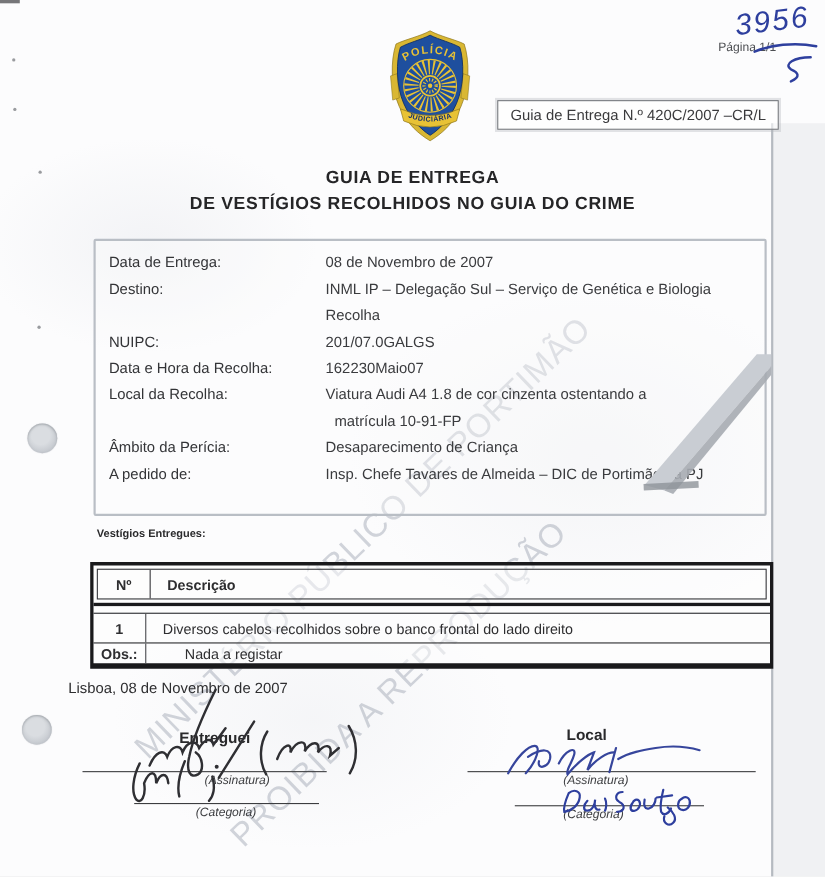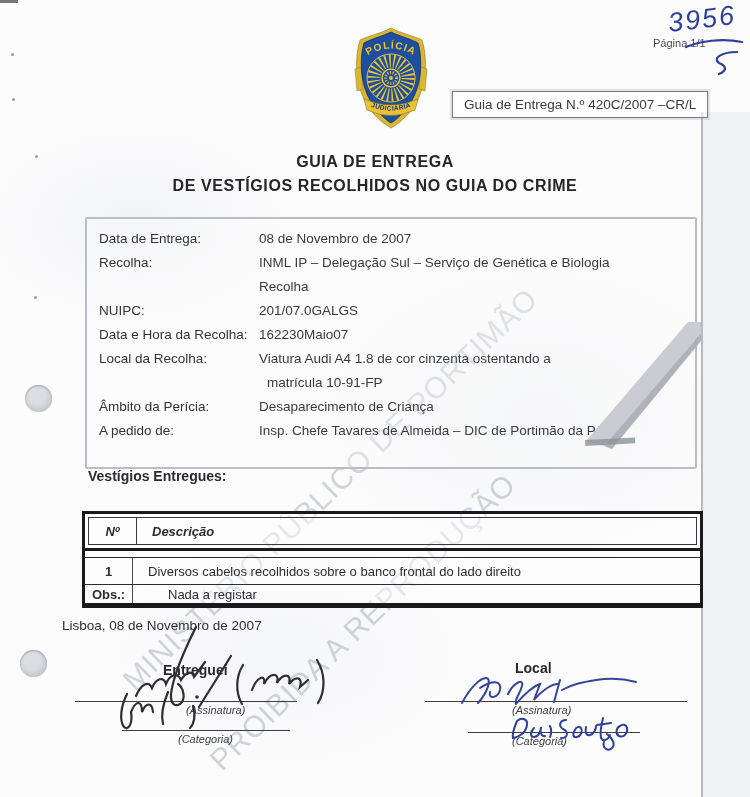--- a/index.html
+++ b/index.html
@@ -30,31 +30,31 @@
   .hw-num{left:668px;top:4px;font-size:27px;font-style:italic;letter-spacing:2px;color:#2e3f9e;
           transform:rotate(-7deg);z-index:6;}
   .refbox{left:452px;top:91px;z-index:3;border:1px solid #76797e;box-shadow:0 0 0 2px rgba(175,178,184,.35);
           background:rgba(255,255,255,.6);padding:5px 11px;font-size:13.5px;color:#3a3a3c;}
   .titleblk{left:0;top:150px;width:750px;text-align:center;z-index:3;}
   .titleblk div{font-size:16px;font-weight:bold;letter-spacing:.6px;color:#252527;line-height:24px;}
   
   .details{left:85px;top:217px;width:612px;height:252px;box-sizing:border-box;z-index:3;
            border:2px solid #b9bec5;border-radius:2px;background:rgba(252,252,253,.35);
            padding:8px 0 0 12px;font-size:13.5px;}
-  .frow{display:grid;grid-template-columns:160px 1fr;line-height:24px;}
+  .frow{display:grid;grid-template-columns:160px 1fr;line-height:24px;gap:37px;}
   .flabel{color:#333437;}
   .fvalue{color:#3a3b3e;max-width:430px;}
   .v2.ind{padding-left:8px;}
   .bold{font-weight:bold;}
   
-  .sec-title{left:88px;top:468px;font-size:14px;font-weight:bold;color:#2b2b2d;z-index:3;}
+  .sec-title{left:88px;top:480px;font-size:10px;font-weight:bold;color:#2b2b2d;z-index:3;}
   .evtable{left:82px;top:511px;width:621px;box-sizing:border-box;z-index:3;
            border:3px solid #1a1a1c;border-bottom-width:5px;background:rgba(253,253,254,.5);}
   .evt-head{border-bottom:3px solid #1a1a1c;padding:3px;}
-  .evt-head-inner{border:1px solid #35363a;display:flex;align-items:center;height:26px;font-size:13px;font-weight:bold;font-style:italic;}
+  .evt-head-inner{border:1px solid #35363a;display:flex;align-items:center;height:26px;font-size:13px;font-weight:bold;}
   .evt-num{width:47px;text-align:center;flex:0 0 auto;}
   .evt-head-inner .evt-num{border-right:1px solid #35363a;height:100%;display:flex;align-items:center;justify-content:center;}
   .evt-desc{padding-left:15px;}
   .evt-gap{height:6px;}
   .evt-rows{border-top:1px solid #2a2b2e;font-size:13px;}
   .evt-row{display:flex;align-items:center;}
   .evt-row .evt-num{border-right:1px solid #4a4b4f;align-self:stretch;display:flex;align-items:center;justify-content:center;font-weight:bold;}
   .evt-row1{height:26px;border-bottom:1px solid #2a2b2e;}
   .evt-row2{height:18px;gap:20px;}
   
@@ -111,21 +111,21 @@
     <div>GUIA DE ENTREGA</div>
     <div>DE VESTÍGIOS RECOLHIDOS NO GUIA DO CRIME</div>
   </div>
 
   <div class="abs details">
     <div class="frow">
       <span class="flabel">Data de Entrega:</span>
       <span class="fvalue">08 de Novembro de 2007</span>
     </div>
     <div class="frow">
-      <span class="flabel">Recolha:</span>
+      <span class="flabel">Destino:</span>
       <span class="fvalue">
         <span class="v1">INML IP – Delegação Sul – Serviço de Genética e Biologia</span><br>
         <span class="v2">Recolha</span>
       </span>
     </div>
     <div class="frow">
       <span class="flabel">NUIPC:</span>
       <span class="fvalue">201/07.0GALGS</span>
     </div>
     <div class="frow">

